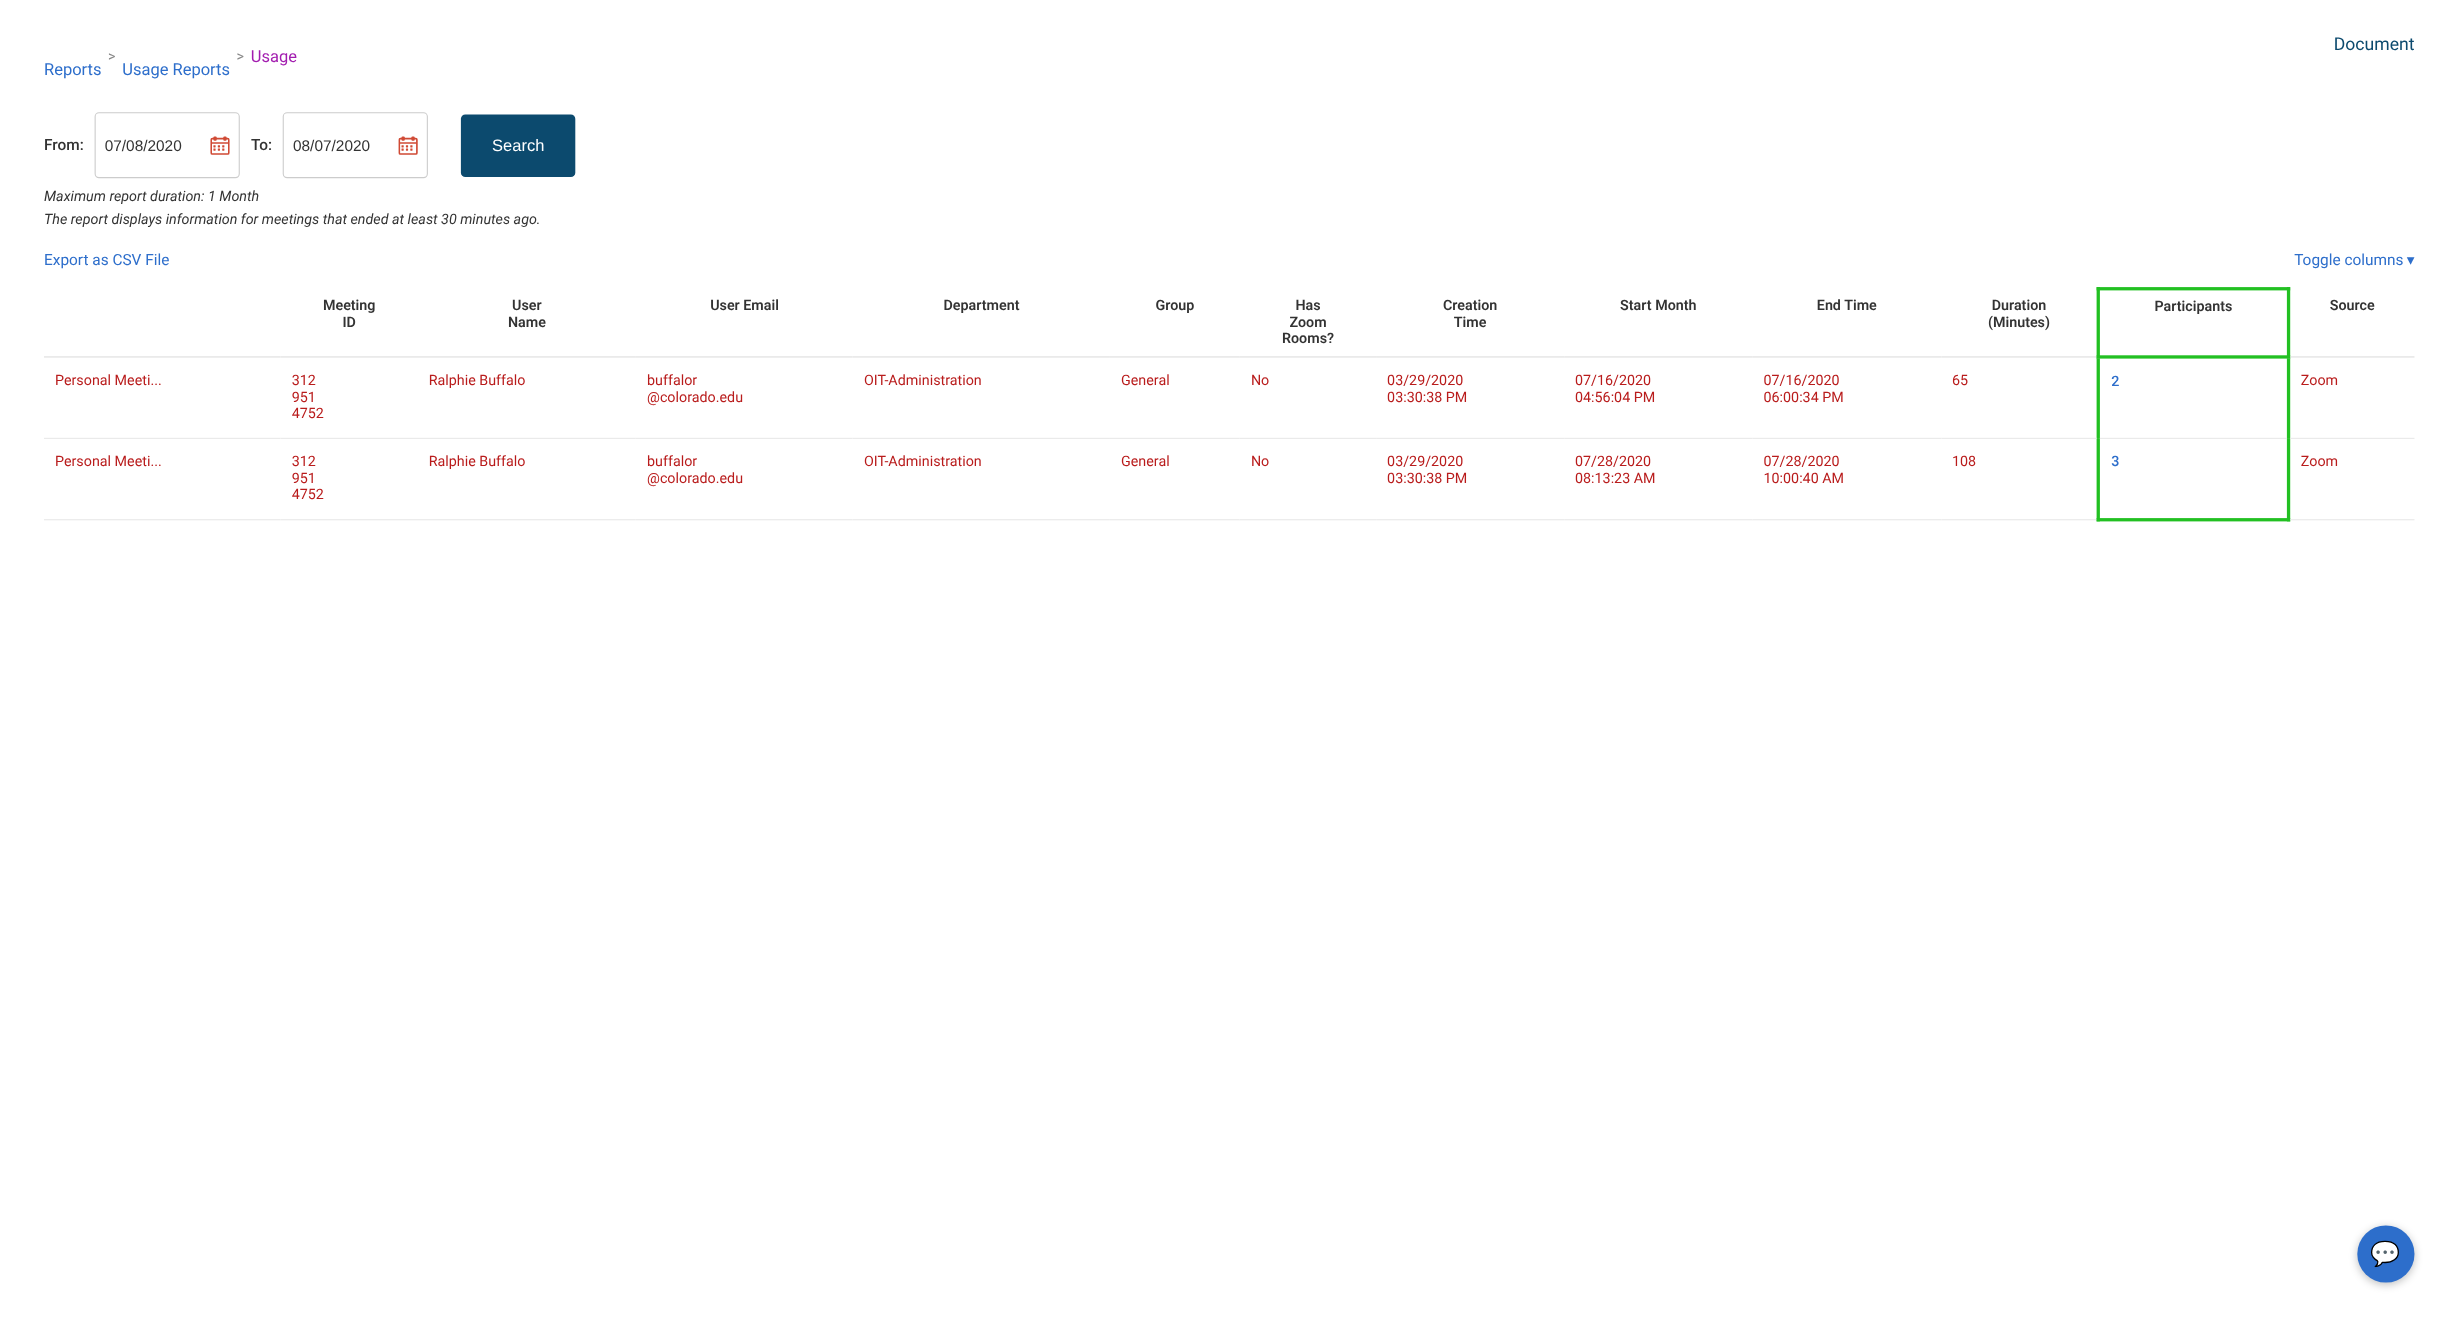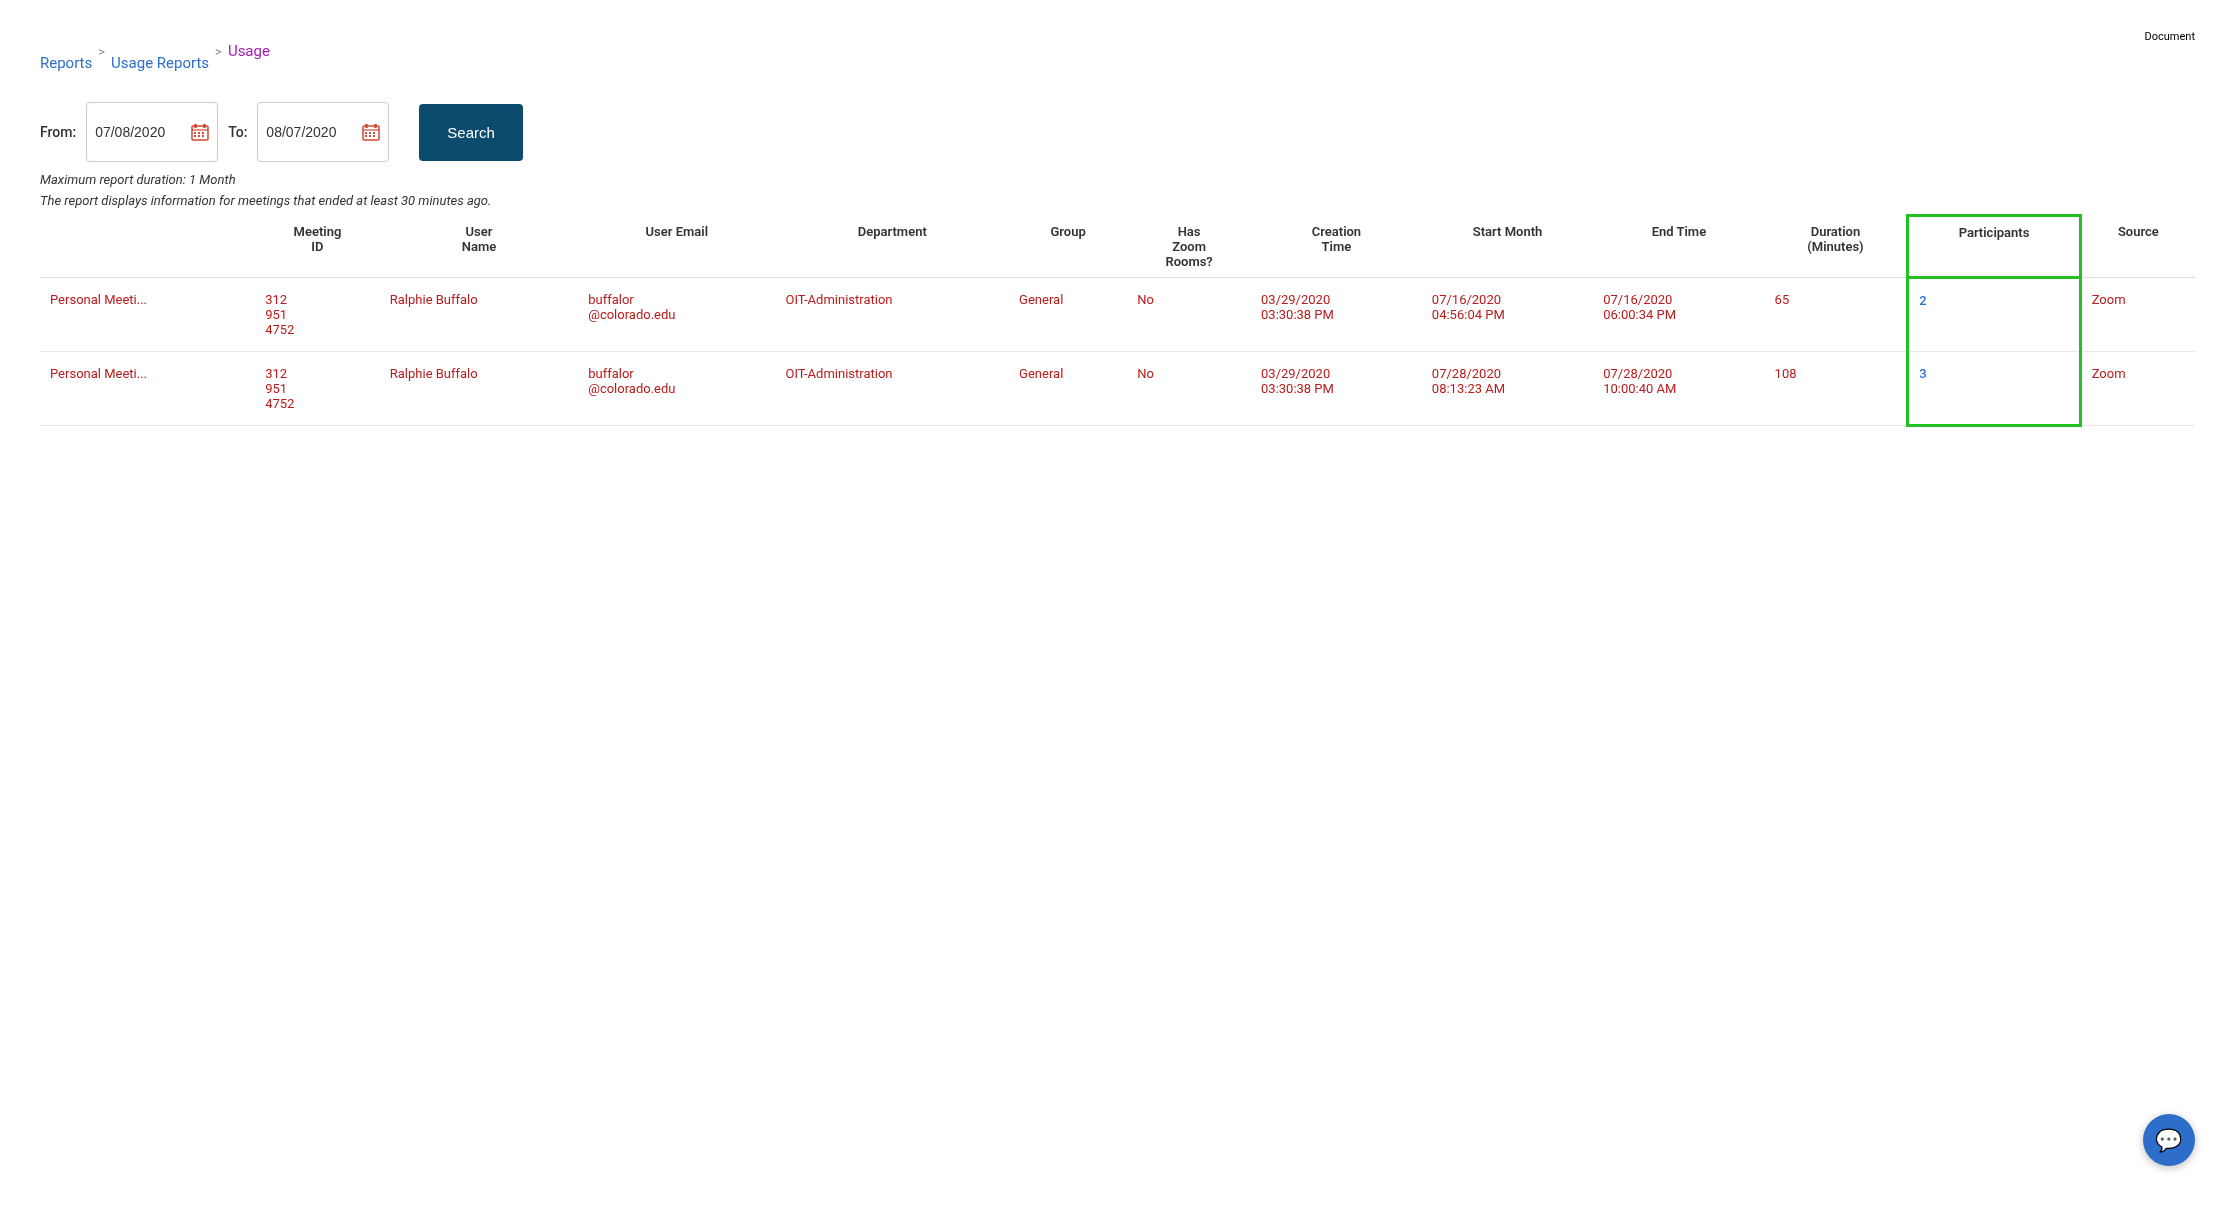--- a/index.html
+++ b/index.html
@@ -28,23 +28,23 @@
       cursor: pointer;
       text-decoration: none;
       margin-top: 24px;
     }
     .breadcrumb-separator { color: #888; font-size: 13px; }
     .breadcrumb-current { color: #a21caf; }
     .document-link {
       position: absolute;
       top: 30px;
       right: 40px;
-      color: #000000;
-      cursor: pointer;
-      font-size: 11px;
+      color: #0c4a6e;
+      cursor: pointer;
+      font-size: 16px;
       text-decoration: none;
     }
 
     
     .filter-row {
       display: flex;
       align-items: center;
       gap: 10px;
       margin-bottom: 10px;
     }
@@ -228,20 +228,27 @@
           <rect x="11" y="12" width="2" height="2" rx="0.3" fill="#d04a35"></rect>
         </svg>
       </span>
     </div>
     <button class="search-btn">Search</button>
   </div>
 
   <p class="info-text">Maximum report duration: 1 Month</p>
   <p class="info-text">The report displays information for meetings that ended at least 30 minutes ago.</p>
 
+  <div class="actions-row">
+    <a class="export-link">Export as CSV File</a>
+    <div class="toggle-columns">
+      <span>Toggle columns</span>
+      <span>▾</span>
+    </div>
+  </div>
 
   <table>
     <thead>
       <tr>
         <th></th>
         <th>Meeting<br>ID</th>
         <th>User<br>Name</th>
         <th>User Email</th>
         <th>Department</th>
         <th>Group</th>

